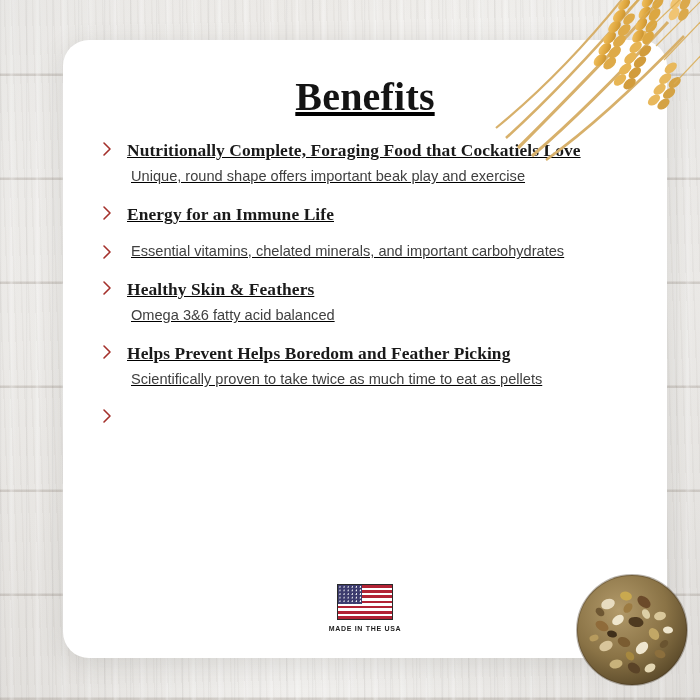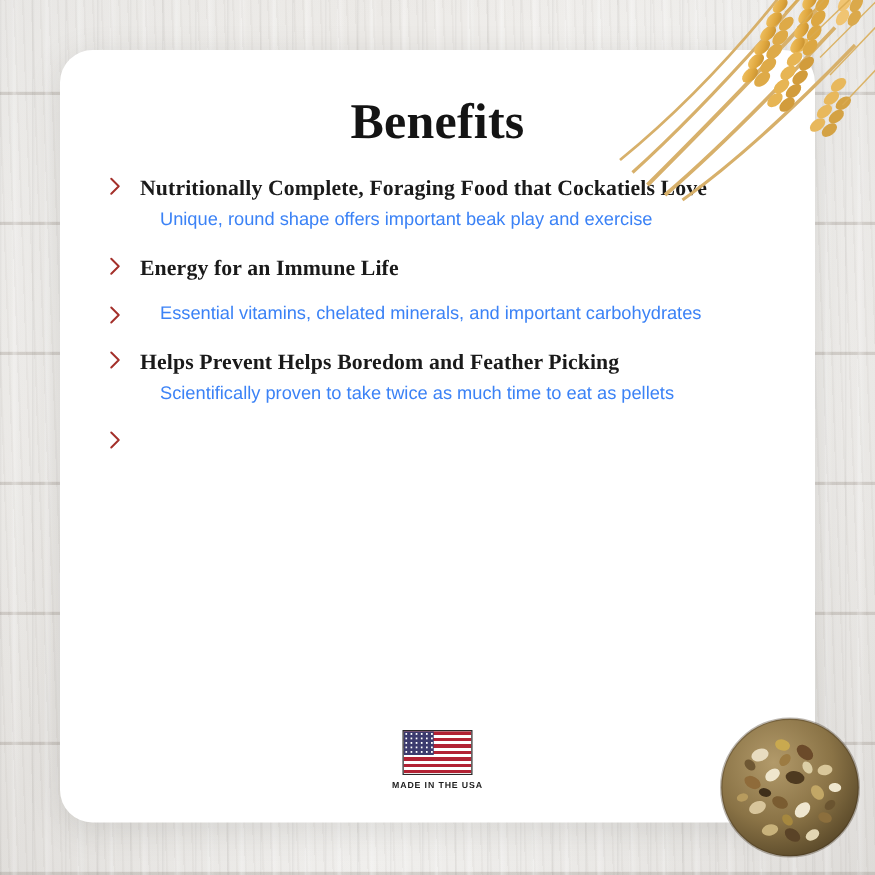--- a/index.html
+++ b/index.html
@@ -59,28 +59,29 @@
   .vignette {
     position: absolute;
     inset: 0;
     background: radial-gradient(ellipse at 50% 45%, rgba(0,0,0,0) 55%, rgba(120,115,110,0.10) 100%);
     pointer-events: none;
   }
 
   
   .card {
     position: absolute;
-    left: 48px;
+    left: 63px;
     top: 40px;
     width: 604px;
     height: 618px;
     background: #ffffff;
     border-radius: 26px;
     box-shadow: 0 6px 26px rgba(90,85,80,0.16);
     z-index: 3;
+    text-decoration: underline;
   }
 
   .title {
     text-align: center;
     font-family: "Liberation Serif", serif;
     font-weight: bold;
     font-size: 40px;
     letter-spacing: 0.2px;
     color: #141414;
     margin: 0;
@@ -112,22 +113,22 @@
     font-size: 17.4px;
     line-height: 1.27;
     color: #1a1a1a;
     letter-spacing: 0.1px;
     margin: 0;
   }
   .sub {
     font-family: "Liberation Sans", sans-serif;
     font-size: 14.6px;
     line-height: 1.3;
-    color: #3b82f6;
-    margin: 6px 0 0 16px;
+    color: #404040;
+    margin: 6px 0 0 4px;
   }
 
   
   .flagwrap {
     position: absolute;
     left: 0;
     right: 0;
     bottom: 26px;
     display: flex;
     flex-direction: column;
@@ -335,20 +336,29 @@
 
       <div class="item">
         <span class="chev">
           <svg viewBox="0 0 14 18" width="14" height="18">
               <path d="M3 3 L9 9 L3 15" fill="none" stroke="#a4302b" stroke-width="1.6" stroke-linecap="round" stroke-linejoin="round"></path>
             </svg>
         </span>
         <p class="sub">Essential vitamins, chelated minerals, and important carbohydrates</p>
       </div>
 
+      <div class="item">
+        <span class="chev">
+          <svg viewBox="0 0 14 18" width="14" height="18">
+              <path d="M3 3 L9 9 L3 15" fill="none" stroke="#a4302b" stroke-width="1.6" stroke-linecap="round" stroke-linejoin="round"></path>
+            </svg>
+        </span>
+        <p class="head">Healthy Skin &amp; Feathers</p>
+        <p class="sub">Omega 3&amp;6 fatty acid balanced</p>
+      </div>
 
       <div class="item">
         <span class="chev">
           <svg viewBox="0 0 14 18" width="14" height="18">
               <path d="M3 3 L9 9 L3 15" fill="none" stroke="#a4302b" stroke-width="1.6" stroke-linecap="round" stroke-linejoin="round"></path>
             </svg>
         </span>
         <p class="head">Helps Prevent Helps Boredom and Feather Picking</p>
         <p class="sub">Scientifically proven to take twice as much time to eat as pellets</p>
       </div>

